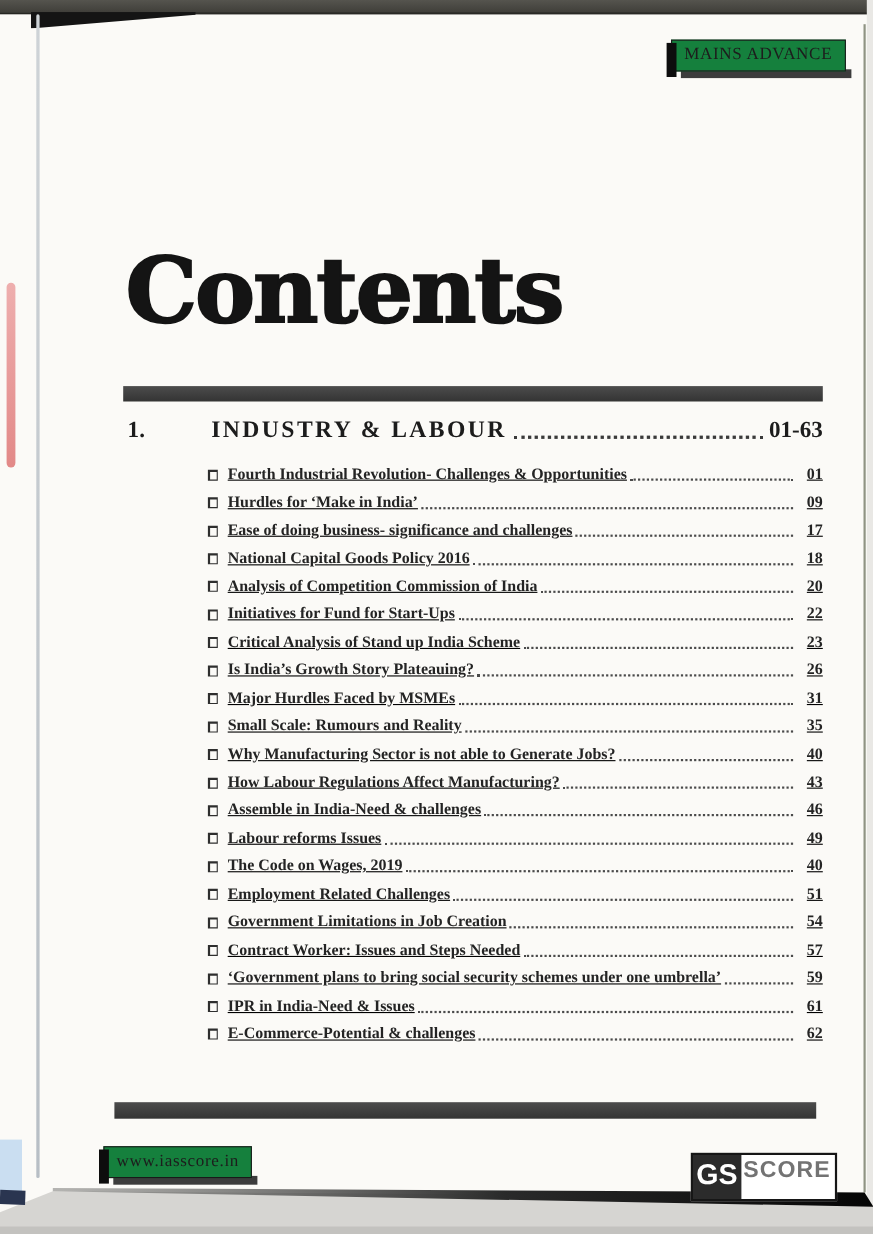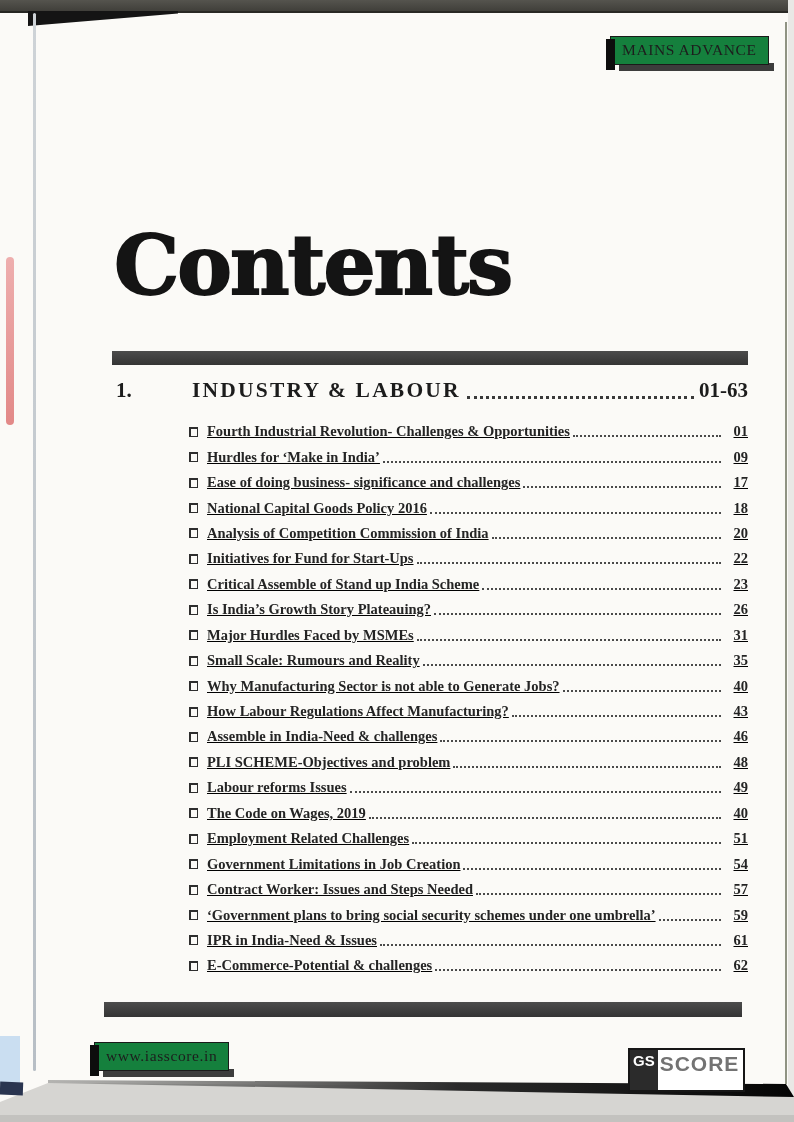--- a/index.html
+++ b/index.html
@@ -50,21 +50,21 @@
     font-weight:bold;font-size:14.5px;color:#242424;}
   .t-bullet{width:6px;height:7px;border:2px solid #2e2e2e;border-right-width:1px;
     border-bottom-width:1px;margin-right:9px;flex:none;}
   .t-title{white-space:nowrap;flex:none;}
   .t-dots{flex:1;height:9px;border-bottom:2px dotted #4a4a4a;margin:0 3px;}
   .t-page{min-width:24px;text-align:right;flex:none;}
   
   .gslogo{position:absolute;left:628px;top:1048px;display:flex;align-items:stretch;
     border:2px solid #161616;background:#fff;}
   .gslogo .gs{background:#2b2b2b;color:#fff;font-family:"Liberation Sans",sans-serif;
-    font-weight:bold;font-size:15px;padding:2px 3px;}
+    font-weight:bold;font-size:26px;padding:2px 3px;}
   .gslogo .score{color:#737373;font-family:"Liberation Sans",sans-serif;
     font-weight:bold;font-size:21px;letter-spacing:1px;padding:2px 4px 14px 2px;}
 </style>
 </head>
 <body>
 
 <div class="top-strip"></div>
 <div class="top-underline"></div>
 <div class="top-wedge"></div>
 <div class="spine-line"></div>
@@ -122,21 +122,21 @@
     <span class="t-page">20</span>
   </div>
     <div class="toc-row">
     <span class="t-bullet"></span>
     <span class="t-title">Initiatives for Fund for Start-Ups</span>
     <span class="t-dots"></span>
     <span class="t-page">22</span>
   </div>
     <div class="toc-row">
     <span class="t-bullet"></span>
-    <span class="t-title">Critical Assemble of Stand up India Scheme</span>
+    <span class="t-title">Critical Analysis of Stand up India Scheme</span>
     <span class="t-dots"></span>
     <span class="t-page">23</span>
   </div>
     <div class="toc-row">
     <span class="t-bullet"></span>
     <span class="t-title">Is India’s Growth Story Plateauing?</span>
     <span class="t-dots"></span>
     <span class="t-page">26</span>
   </div>
     <div class="toc-row">
@@ -161,26 +161,20 @@
     <span class="t-bullet"></span>
     <span class="t-title">How Labour Regulations Affect Manufacturing?</span>
     <span class="t-dots"></span>
     <span class="t-page">43</span>
   </div>
     <div class="toc-row">
     <span class="t-bullet"></span>
     <span class="t-title">Assemble in India-Need &amp; challenges</span>
     <span class="t-dots"></span>
     <span class="t-page">46</span>
-  </div>
-    <div class="toc-row">
-    <span class="t-bullet"></span>
-    <span class="t-title">PLI SCHEME-Objectives and problem</span>
-    <span class="t-dots"></span>
-    <span class="t-page">48</span>
   </div>
     <div class="toc-row">
     <span class="t-bullet"></span>
     <span class="t-title">Labour reforms Issues</span>
     <span class="t-dots"></span>
     <span class="t-page">49</span>
   </div>
     <div class="toc-row">
     <span class="t-bullet"></span>
     <span class="t-title">The Code on Wages, 2019</span>

